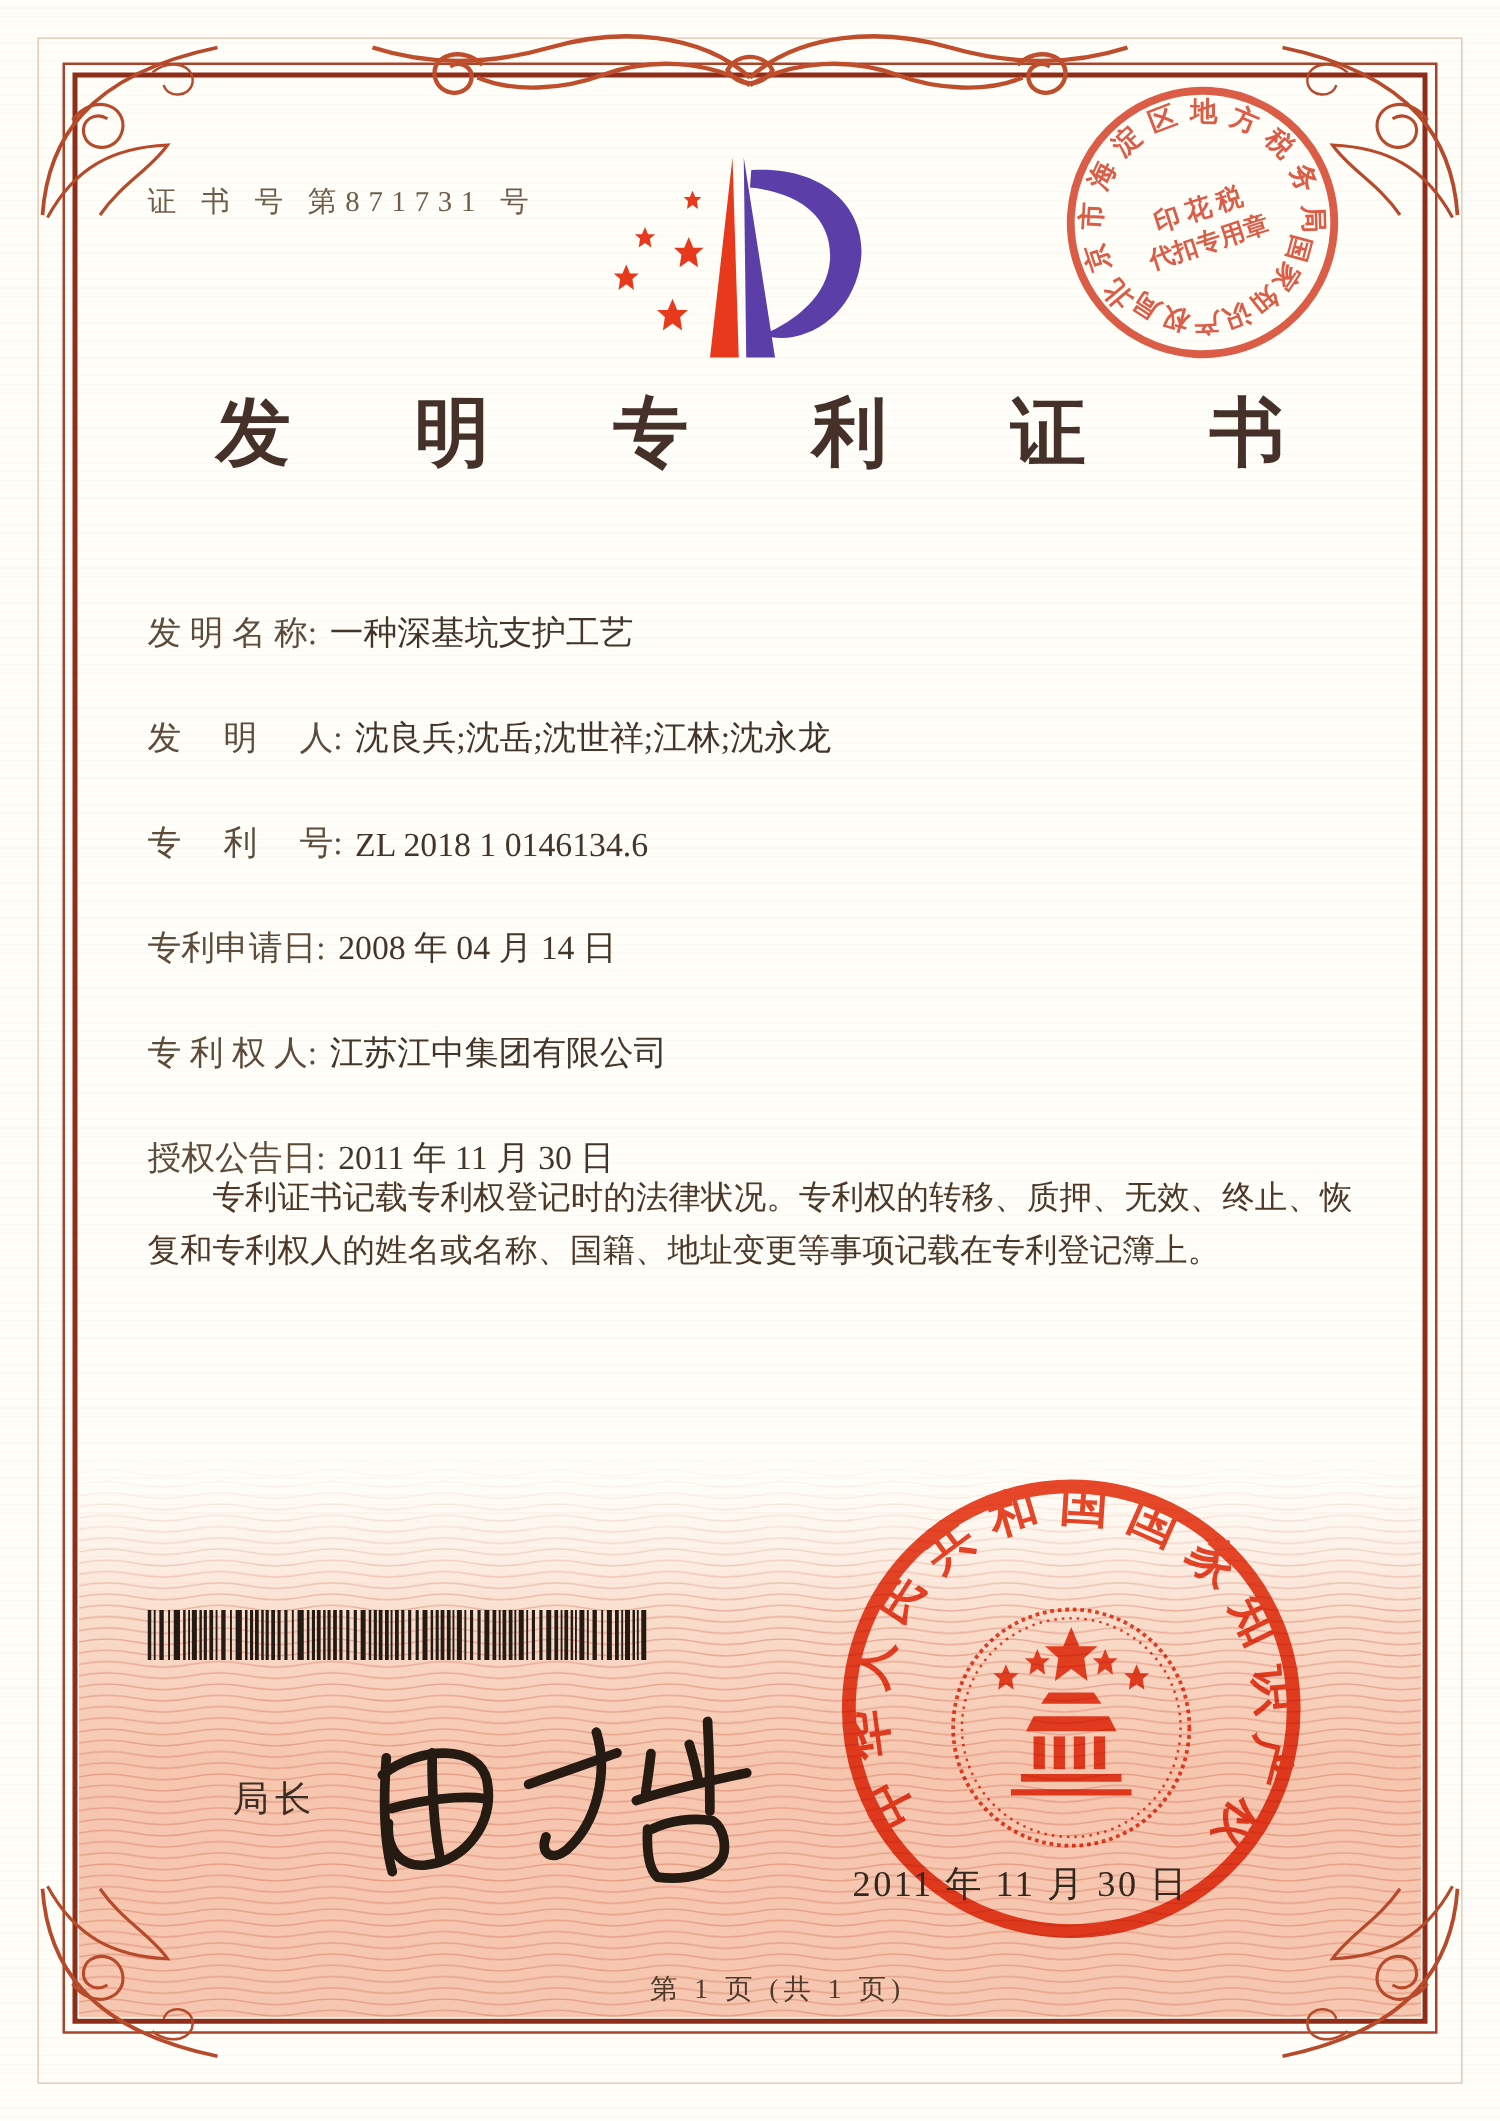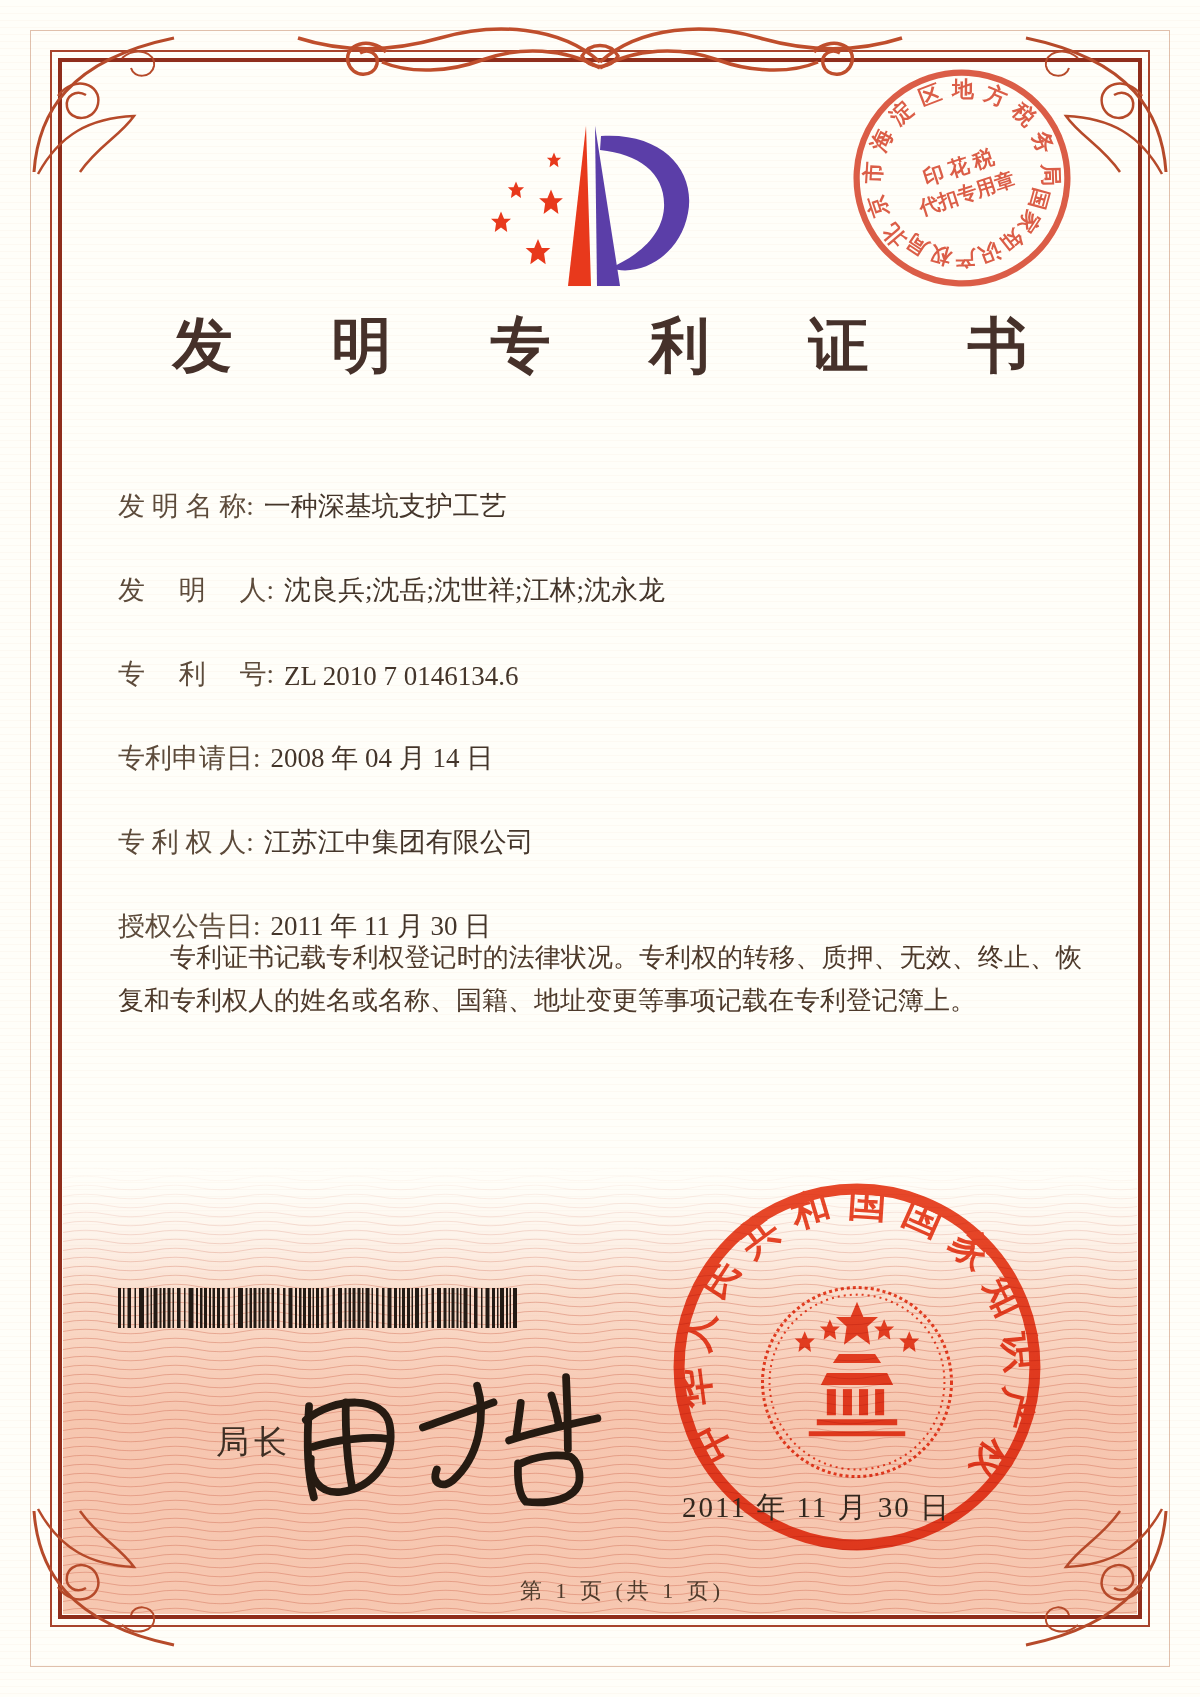--- a/index.html
+++ b/index.html
@@ -21,21 +21,21 @@
              letter-spacing:42px;text-indent:42px;color:#46312a;z-index:2;}
   .fields{position:absolute;left:118px;top:440px;width:964px;z-index:2;}
   .field-row{height:84px;display:flex;align-items:flex-end;font-size:27px;white-space:pre;}
   .field-label{color:#5d4b3b;}
   .field-value{color:#44352a;margin-left:10px;font-family:Liberation Serif, serif;}
   .paras{position:absolute;left:118px;top:936px;width:964px;z-index:2;font-size:26px;line-height:43px;
          color:#4d392a;text-align:justify;}
   .paras p{margin:0;text-indent:2em;}
   .barcode{position:absolute;left:118px;top:1288px;width:402px;height:40px;z-index:2;}
   .barcode rect{fill:#231a14;}
-  .sig-label{position:absolute;left:216px;top:1420px;font-size:33px;letter-spacing:5px;color:#3e2f24;z-index:2;}
+  .sig-label{position:absolute;left:186px;top:1420px;font-size:29px;letter-spacing:5px;color:#3e2f24;z-index:2;}
   .signature{position:absolute;left:278px;top:1360px;width:330px;height:160px;z-index:2;transform:rotate(-3deg);}
   .signature path{fill:none;stroke:#261b12;stroke-width:8;stroke-linecap:round;stroke-linejoin:round;}
   .seal{position:absolute;left:666px;top:1176px;width:382px;height:382px;z-index:2;mix-blend-mode:multiply;opacity:.94;}
   .issue-date{position:absolute;left:682px;top:1488px;font-size:29px;letter-spacing:2px;color:#33281e;z-index:3;}
   .page-footer{position:absolute;left:0;top:1576px;width:100%;text-align:center;font-size:22px;letter-spacing:4px;color:#4e3a2b;z-index:3;margin-left:22px;}
   .corner{position:absolute;width:150px;height:150px;z-index:1;}
   .corner path{fill:none;stroke:#b64a2a;}
   .corner.tl{left:26px;top:26px;}
   .corner.tr{right:26px;top:26px;transform:scaleX(-1);}
   .corner.bl{left:26px;bottom:40px;transform:scaleY(-1);}
@@ -93,20 +93,21 @@
     <path d="M32,70 c16,-22 44,-12 40,8 c-4,18 -28,18 -31,3 c-2,-11 9,-18 19,-12" stroke-width="2.5"></path>
     <path d="M96,32 c14,-12 34,-6 32,8 c-2,12 -20,13 -23,2" stroke-width="2"></path>
   </svg>
   <svg class="corner br" viewBox="0 0 150 150">
     <path d="M8,146 C12,88 42,34 148,12" stroke-width="3"></path>
     <path d="M12,148 C34,108 64,92 108,90 C94,110 72,120 54,146" stroke-width="2.5"></path>
     <path d="M32,70 c16,-22 44,-12 40,8 c-4,18 -28,18 -31,3 c-2,-11 9,-18 19,-12" stroke-width="2.5"></path>
     <path d="M96,32 c14,-12 34,-6 32,8 c-2,12 -20,13 -23,2" stroke-width="2"></path>
   </svg>
 
+  <div class="cert-no">证 书 号 第871731 号</div>
 
   <svg class="logo" viewBox="0 0 232 180">
     <defs>
       <path id="star-a" d="M0,-10 L2.9,-3.1 L9.5,-3.1 L4.7,1.2 L5.9,9.5 L0,5.2 L-5.9,9.5 L-4.7,1.2 L-9.5,-3.1 L-2.9,-3.1 Z"></path>
     </defs>
     <g fill="#e8391c">
       <use href="#star-a" transform="translate(86,44) scale(0.75)"></use>
       <use href="#star-a" transform="translate(48,74) scale(0.85)"></use>
       <use href="#star-a" transform="translate(83,86) scale(1.25)"></use>
       <use href="#star-a" transform="translate(33,106) scale(1.05)"></use>
@@ -141,21 +142,21 @@
     <div class="field-row">
       <span class="field-label">发 明 名 称:</span>
       <span class="field-value">一种深基坑支护工艺</span>
     </div>
     <div class="field-row">
       <span class="field-label">发　 明　 人:</span>
       <span class="field-value">沈良兵;沈岳;沈世祥;江林;沈永龙</span>
     </div>
     <div class="field-row">
       <span class="field-label">专　 利　 号:</span>
-      <span class="field-value">ZL 2010 7 0146134.6</span>
+      <span class="field-value">ZL 2018 1 0146134.6</span>
     </div>
     <div class="field-row">
       <span class="field-label">专利申请日:</span>
       <span class="field-value">2008 年 04 月 14 日</span>
     </div>
     <div class="field-row">
       <span class="field-label">专 利 权 人:</span>
       <span class="field-value">江苏江中集团有限公司</span>
     </div>
     <div class="field-row">

